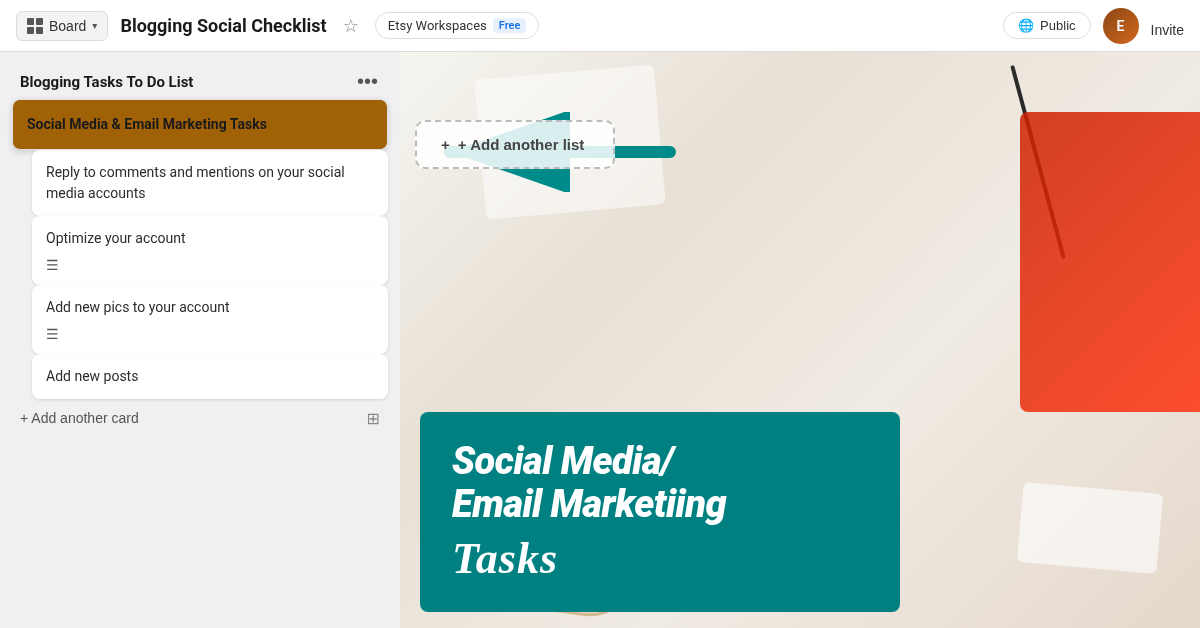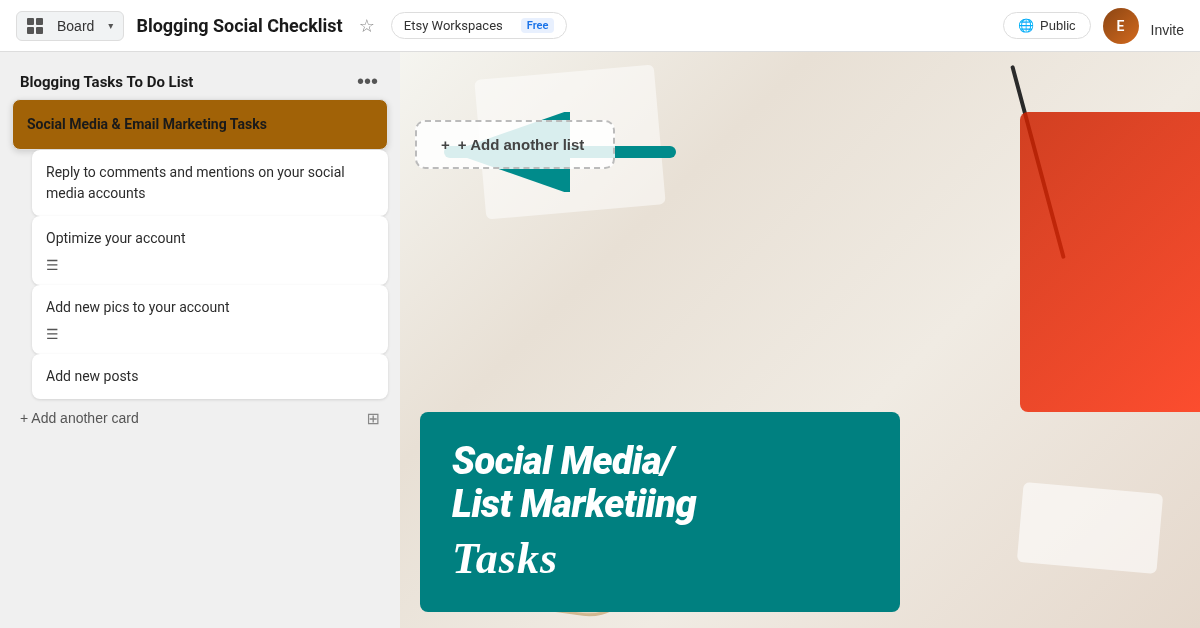--- a/index.html
+++ b/index.html
@@ -21,21 +21,21 @@
       padding: 0 16px;
       height: 52px;
       gap: 12px;
       position: relative;
       z-index: 10;
     }
 
     .board-btn {
       display: flex;
       align-items: center;
-      gap: 14px;
+      gap: 6px;
       background: #f1f3f4;
       border: 1px solid #ddd;
       border-radius: 6px;
       padding: 6px 10px;
       cursor: pointer;
       font-size: 14px;
       font-weight: 500;
       color: #333;
     }
 
@@ -69,21 +69,21 @@
       border: none;
       cursor: pointer;
       font-size: 18px;
       color: #888;
       padding: 4px;
     }
 
     .workspace-pill {
       display: flex;
       align-items: center;
-      gap: 18px;
+      gap: 6px;
       border: 1px solid #ddd;
       border-radius: 20px;
       padding: 5px 12px;
       font-size: 13px;
       color: #333;
       cursor: pointer;
     }
 
     .free-badge {
       background: #e8f0fe;
@@ -400,21 +400,21 @@
         <marker id="arrowhead" markerWidth="10" markerHeight="7" refX="10" refY="3.5" orient="auto">
           <polygon points="0 0, 10 3.5, 0 7" fill="#008B8B"></polygon>
         </marker>
       </defs>
       <line x1="240" y1="40" x2="20" y2="40" stroke="#008B8B" stroke-width="12" marker-end="url(#arrowhead)" stroke-linecap="round"></line>
     </svg>
   </div>
 
   <div class="teal-box">
     <div class="teal-box-title">Social Media/</div>
-    <div class="teal-box-title">List Marketiing</div>
+    <div class="teal-box-title">Email Marketiing</div>
     <div class="teal-box-subtitle">Tasks</div>
   </div>
 
   <button class="add-list-btn">
     <span>+</span>
     <span>+ Add another list</span>
   </button>
 
   <div class="list-column">
 

